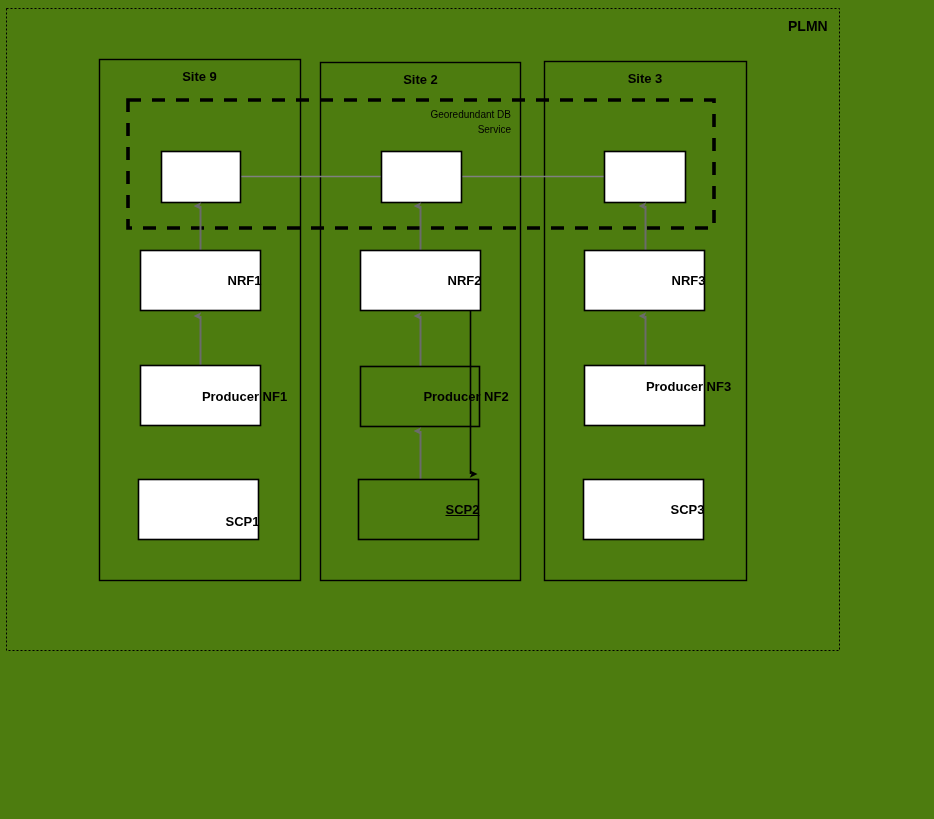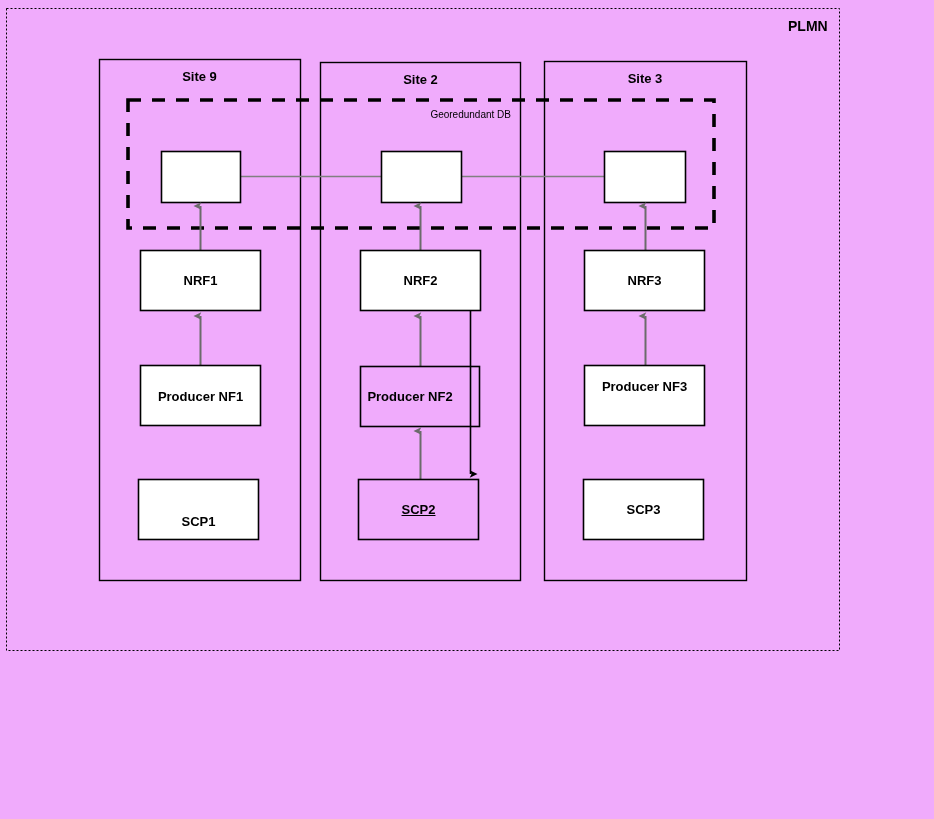--- a/index.html
+++ b/index.html
@@ -11,21 +11,21 @@
     width: 934px;
     height: 819px;
     font-family: "Liberation Sans", sans-serif;
     color: #000000;
     overflow: hidden;
   }
   #canvas {
     position: relative;
     width: 934px;
     height: 819px;
-    background: #f0abfc;
+    background: #4d7c0f;
   }
   svg#diagram {
     position: absolute;
     left: 0;
     top: 0;
     width: 934px;
     height: 819px;
   }
   .box-label {
     position: absolute;
@@ -33,20 +33,21 @@
     font-weight: bold;
     font-size: 13px;
     color: #000000;
     text-align: center;
     line-height: 1.22;
     white-space: pre;
     display: flex;
     align-items: center;
     justify-content: center;
     pointer-events: none;
+    padding-left: 44px;
   }
   .site-title {
     position: absolute;
     font-family: "Liberation Sans", sans-serif;
     font-weight: bold;
     font-size: 13px;
     text-align: center;
     color: #000000;
   }
   .plmn-title {
@@ -122,31 +123,32 @@
   </svg>
 
   <div class="plmn-title" style="left:788px; top:18px;">PLMN</div>
 
   <div class="site-title" style="left:99px; top:69px; width:201px;">Site 9</div>
   <div class="site-title" style="left:320px; top:72px; width:201px;">Site 2</div>
   <div class="site-title" style="left:544px; top:71px; width:202px;">Site 3</div>
 
   <div class="gr-title" style="left:331px; top:108px; width:180px;">
     <div>Georedundant DB</div>
+    <div>Service</div>
   </div>
 
   <div class="box-label" style="left:161px; top:151px; width:80px; height:52px;"></div>
   <div class="box-label" style="left:381px; top:151px; width:81px; height:52px;"></div>
   <div class="box-label" style="left:604px; top:151px; width:82px; height:52px;"></div>
 
   <div class="box-label" style="left:140px; top:250px; width:121px; height:61px;">NRF1</div>
   <div class="box-label" style="left:360px; top:250px; width:121px; height:61px;border-radius:21px;">NRF2</div>
   <div class="box-label" style="left:584px; top:250px; width:121px; height:61px;">NRF3</div>
 
   <div class="box-label" style="left:140px; top:365px; width:121px; height:64px;">Producer NF1</div>
-  <div class="box-label" style="left:348px; top:366px; width:124px; height:61px;">Producer NF2</div>
+  <div class="box-label" style="left:360px; top:366px; width:124px; height:61px;">Producer NF2</div>
   <div class="box-label" style="left:584px; top:356px; width:121px; height:61px;">Producer NF3</div>
 
   <div class="box-label" style="left:138px; top:479px; width:121px; height:61px;margin-top:12px;">SCP1</div>
   <div class="box-label" style="left:358px; top:479px; width:121px; height:61px;text-decoration:underline;">SCP2</div>
   <div class="box-label" style="left:583px; top:479px; width:121px; height:61px;">SCP3</div>
 
 </div>
 
 </body></html>

